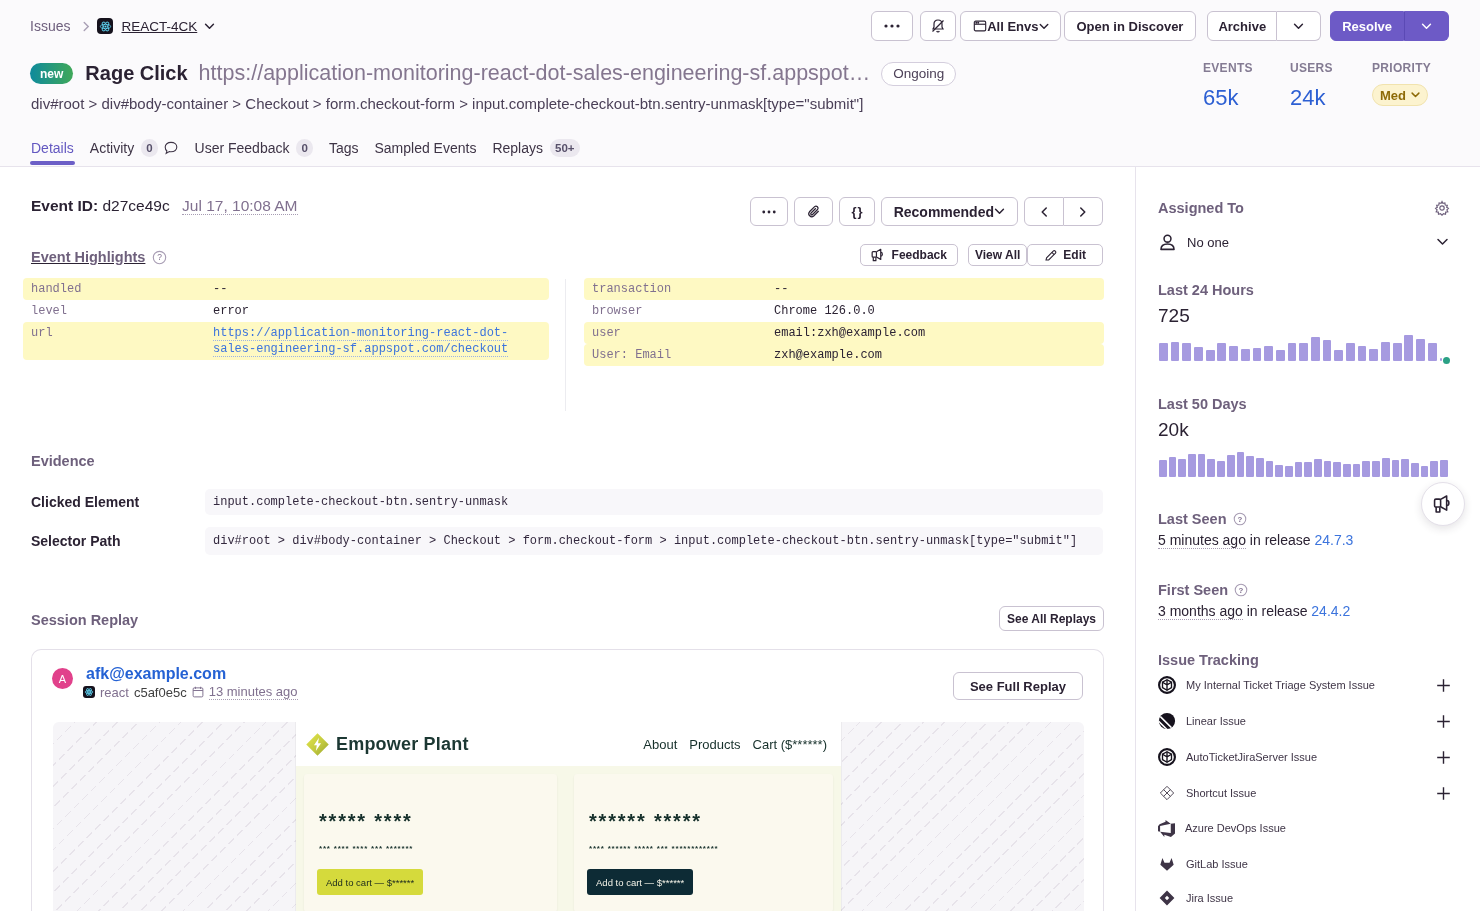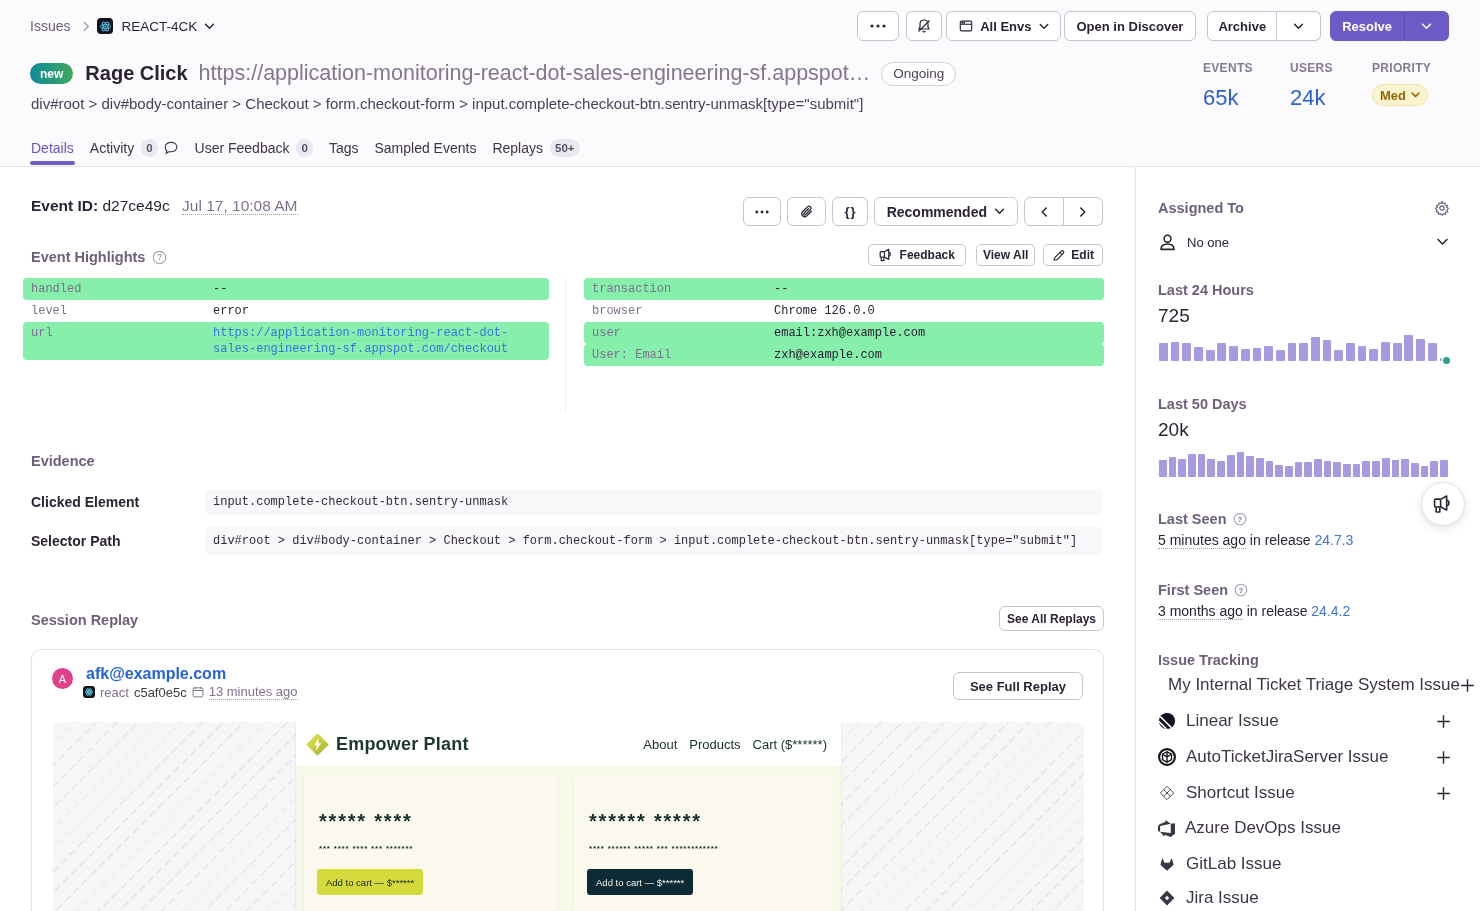--- a/index.html
+++ b/index.html
@@ -3,24 +3,24 @@
 <meta charset="utf-8">
 <style>
 * { margin:0; padding:0; box-sizing:border-box; }
 html,body { width:1480px; height:911px; overflow:hidden; background:#fff; }
 body { font-family:"Liberation Sans", sans-serif; color:#2b2233; position:relative; }
 
 .hdr { position:absolute; top:0; left:0; width:1480px; height:167px; border-bottom:1px solid #e7e3ec; background:#fbfafc; }
 .crumbs { position:absolute; top:13px; left:30px; height:26px; display:flex; align-items:center; font-size:14px; }
 .crumbs .iss { color:#6e5f7d; }
 .projicon { width:16px; height:16px; border-radius:4px; background:#16121d; display:inline-flex; align-items:center; justify-content:center; }
-.crumbs .pname { color:#2b2233; margin-left:8px; font-size:13.5px; }
+.crumbs .pname { color:#2b2233; margin-left:8px; font-size:13.5px;text-decoration:underline; }
 
 .topbtns { position:absolute; top:11px; right:31px; display:flex; align-items:center; gap:7px; }
-.btn { display:inline-flex; align-items:center; justify-content:center; gap:7px; height:30px; padding:0 12px; background:#fff; border:1px solid #c9c2d1; border-radius:6px; font-size:13px; font-weight:700; color:#2b2233; white-space:nowrap; }
+.btn { display:inline-flex; align-items:center; justify-content:center; height:30px; padding:0 12px; background:#fff; border:1px solid #c9c2d1; border-radius:6px; font-size:13px; font-weight:700; color:#2b2233; white-space:nowrap; }
 .btn.icon { padding:0 11px; }
 .grp { display:inline-flex; }
 .grp .btn:first-child { border-radius:6px 0 0 6px; }
 .grp .btn:last-child { border-radius:0 6px 6px 0; border-left:none; padding:0 16px; }
 .btn.purple { background:#6d5ac6; border-color:#6d5ac6; color:#fff; }
 .grp .btn.purple:last-child { border-left:1px solid #5b49b5; }
 
 .titlerow { position:absolute; top:60px; left:30px; height:27px; display:flex; align-items:center; }
 .tag-new { display:inline-flex; align-items:center; height:21px; padding:0 10px; border-radius:11px; background:linear-gradient(90deg,#0e8a9c,#40a859); color:#fff; font-size:12px; font-weight:700; margin-right:12px; }
 .title { font-size:20px; font-weight:700; color:#2b2233; margin-right:11px; }
@@ -45,30 +45,30 @@
 
 .eventrow { position:absolute; top:30px; left:31px; right:32px; height:29px; }
 .eventid { position:absolute; left:0; top:0px; font-size:15.5px; }
 .eventid b { font-weight:700; }
 .eventid .date { color:#80708f; border-bottom:1px dotted #a79cb3; margin-left:8px; }
 .evbtns { position:absolute; right:0; top:0; display:flex; gap:6px; }
 .evbtns .btn { height:29px; font-size:14px; }
 
 .h-sec { font-size:14.5px; font-weight:700; color:#6e607c; }
 
-.ehl-head { position:absolute; top:82px; left:31px; display:flex; align-items:center; gap:7px; }
+.ehl-head { position:absolute; top:82px; left:31px; display:flex; align-items:center; gap:7px;text-decoration:underline; }
 .ehl-btns { position:absolute; top:77px; right:32px; display:flex; }
 .btn.xs { height:22px; padding:0 10px; font-size:12px; gap:6px; border-radius:5px; }
 .tablewrap { position:absolute; top:111px; left:23px; width:1081px; }
 .kvcol { position:absolute; top:0; }
 .kvcol.left { left:0; width:526px; }
 .kvcol.right { left:553px; width:528px; padding-left:8px; }
 .kvdivider { position:absolute; left:542px; top:1px; width:1px; height:132px; background:#ececf0; }
 .kvrow { display:flex; font-size:12px; line-height:16px; font-family:"Liberation Mono", monospace; }
-.kvrow.odd { background:#86efac; border-radius:4px; }
+.kvrow.odd { background:#fef9c3; border-radius:4px; }
 .kvrow .k { width:190px; flex-shrink:0; color:#80708f; padding:3px 0 3px 8px; }
 .kvrow .v { color:#2b2233; padding:3px 0; }
 a.mlink { color:#3c74dd; text-decoration:none; border-bottom:1px dotted #9db4e4; }
 a.mlink.two { border-bottom:none; }
 a.mlink.two span { border-bottom:1px dotted #9db4e4; }
 
 .evidence-h { position:absolute; top:285px; left:31px; }
 .evrow { position:absolute; left:31px; display:flex; align-items:center; }
 .evrow .el { width:174px; font-size:14px; font-weight:700; color:#2b2233; flex-shrink:0; }
 .evbox { background:#f8f7fa; border-radius:5px; font-family:"Liberation Mono", monospace; font-size:12px; color:#33283e; display:flex; align-items:center; padding:0 8px; white-space:nowrap; }
@@ -106,21 +106,21 @@
 .chart { position:absolute; left:23px; display:flex; align-items:flex-end; }
 .chart .bar { background:#a69ae0; border-radius:1px; flex-shrink:0; }
 #c24 .bar { width:8.8px; margin-right:2.9px; }
 #c30 .bar { width:7.7px; margin-right:2px; }
 .dot24 { position:absolute; left:307px; top:190px; width:7px; height:7px; border-radius:50%; background:#2ba185; }
 .lseen-b { position:absolute; top:365px; left:22px; font-size:14px; color:#2b2233; }
 .fseen-b { position:absolute; top:436px; left:22px; font-size:14px; color:#2b2233; }
 .dotted { border-bottom:1px dotted #a79cb3; }
 a.blink { color:#3c74dd; text-decoration:none; }
 .itrow { position:absolute; left:22px; right:29px; height:20px; display:flex; align-items:center; }
-.itrow .itxt { margin-left:10px; font-size:17px; color:#3e3446; white-space:nowrap; }
+.itrow .itxt { margin-left:10px; font-size:11px; color:#3e3446; white-space:nowrap; }
 .itrow .plus { margin-left:auto; display:inline-flex; align-items:center; }
 .fab { position:absolute; left:1421px; top:482px; width:44px; height:44px; border-radius:50%; background:#fff; border:1px solid #e4e0e9; box-shadow:0 3px 8px rgba(43,34,51,0.12); display:flex; align-items:center; justify-content:center; }
 </style>
 </head>
 <body>
 
 <div class="hdr">
   <div class="crumbs">
     <span class="iss">Issues</span>
     <svg style="margin:0 7px 0 12px" width="8" height="11" viewBox="0 0 9 12">
@@ -261,21 +261,21 @@
   <div class="ehl-btns">
     <span class="btn xs"><svg width="15" height="14" viewBox="0 0 16 15">
           <g fill="none" stroke="#2b2233" stroke-width="1.3" stroke-linejoin="round">
             <rect x="1.2" y="3.8" width="4.6" height="6" rx="1"></rect>
             <path d="M5.8 4 L10.4 1.4 L10.4 12.2 L5.8 9.6"></path>
             <path d="M10.6 4.8 C12.6 4.8 12.6 8.6 10.6 8.6"></path>
             <path d="M2.4 9.8 L2.4 13.6 L5.2 13.6 L5.2 9.9"></path>
           </g>
         </svg>Feedback</span>
     <span class="btn xs" style="margin-left:10px;padding:0 6px">View All</span>
-    <span class="btn xs" style="margin-left:8px;padding:0 8px"><svg width="13" height="13" viewBox="0 0 16 16" fill="none" stroke="#2b2233" stroke-width="1.3">
+    <span class="btn xs" style="padding:0 16px"><svg width="13" height="13" viewBox="0 0 16 16" fill="none" stroke="#2b2233" stroke-width="1.3">
           <path d="M2.5 13.5 L3.2 10.8 L11.3 2.7 a1.8 1.8 0 0 1 2.6 2.6 L5.8 13.4 L2.5 13.5 Z"></path>
           <path d="M9.8 4.2 L12.4 6.8"></path>
         </svg>Edit</span>
   </div>
   <div class="tablewrap">
     <div class="kvdivider"></div>
     <div class="kvcol left">
       <div class="kvrow odd">
           <span class="k">handled</span>
           <span class="v">--</span>

